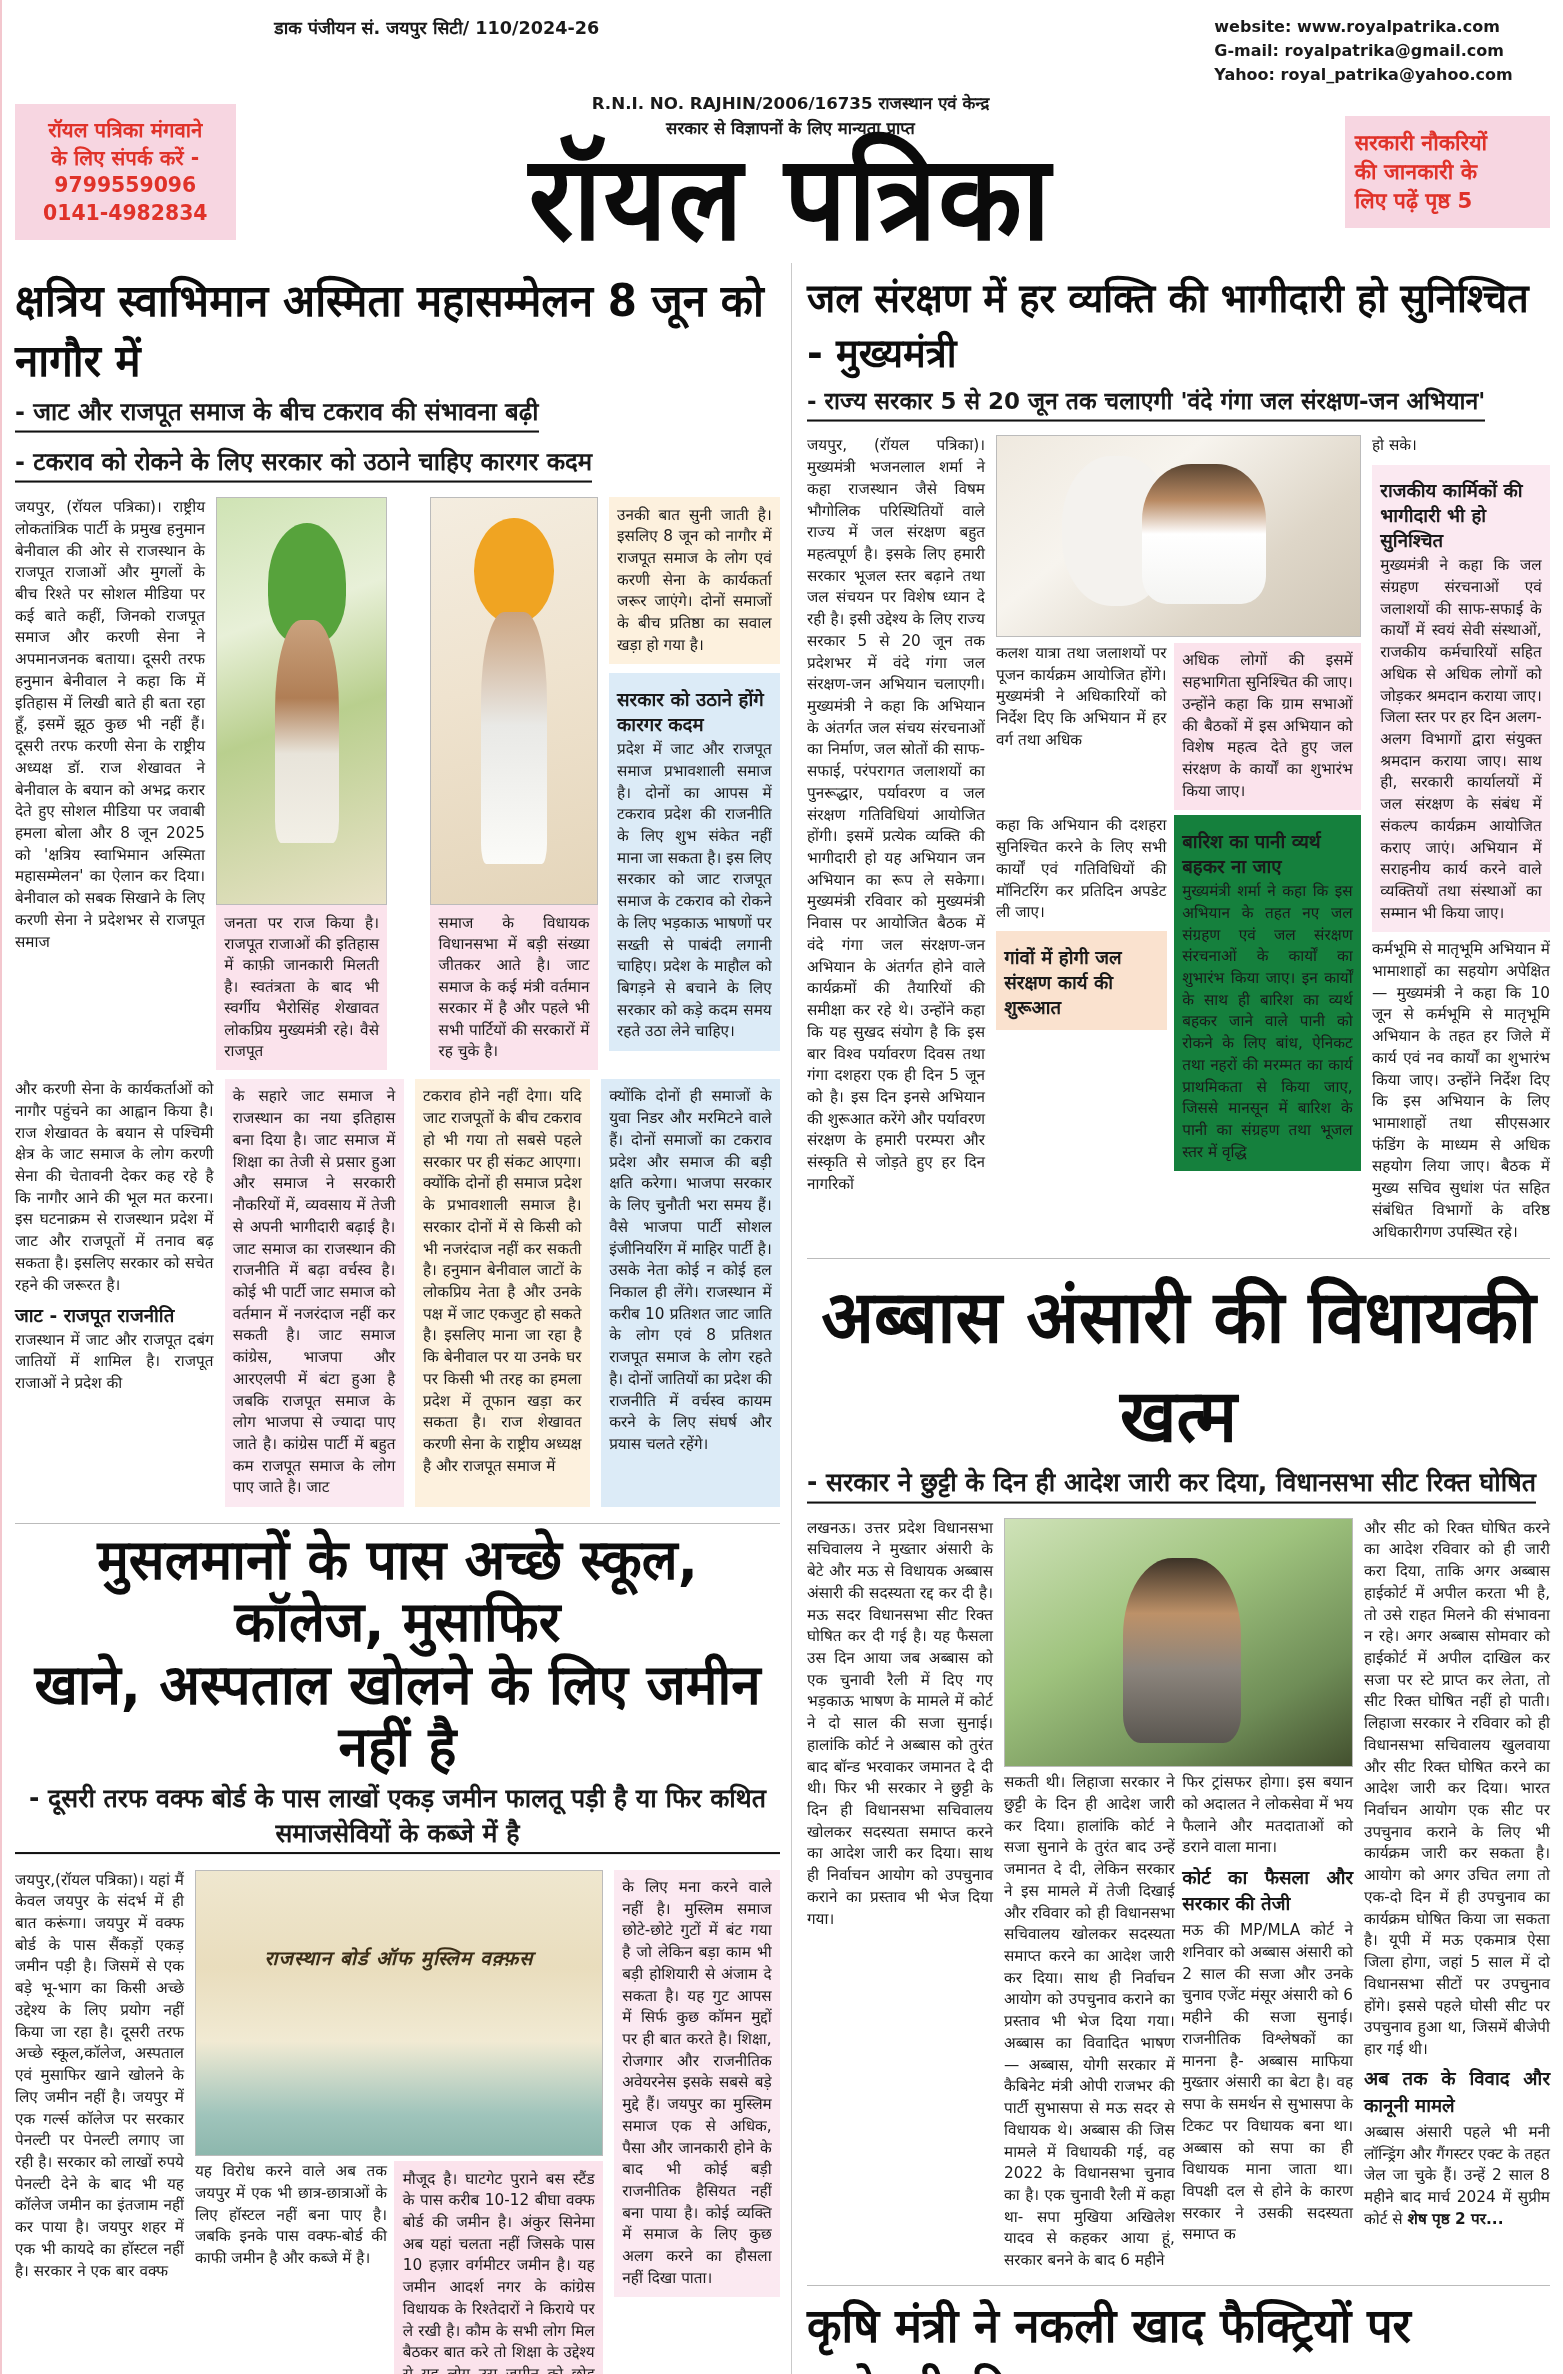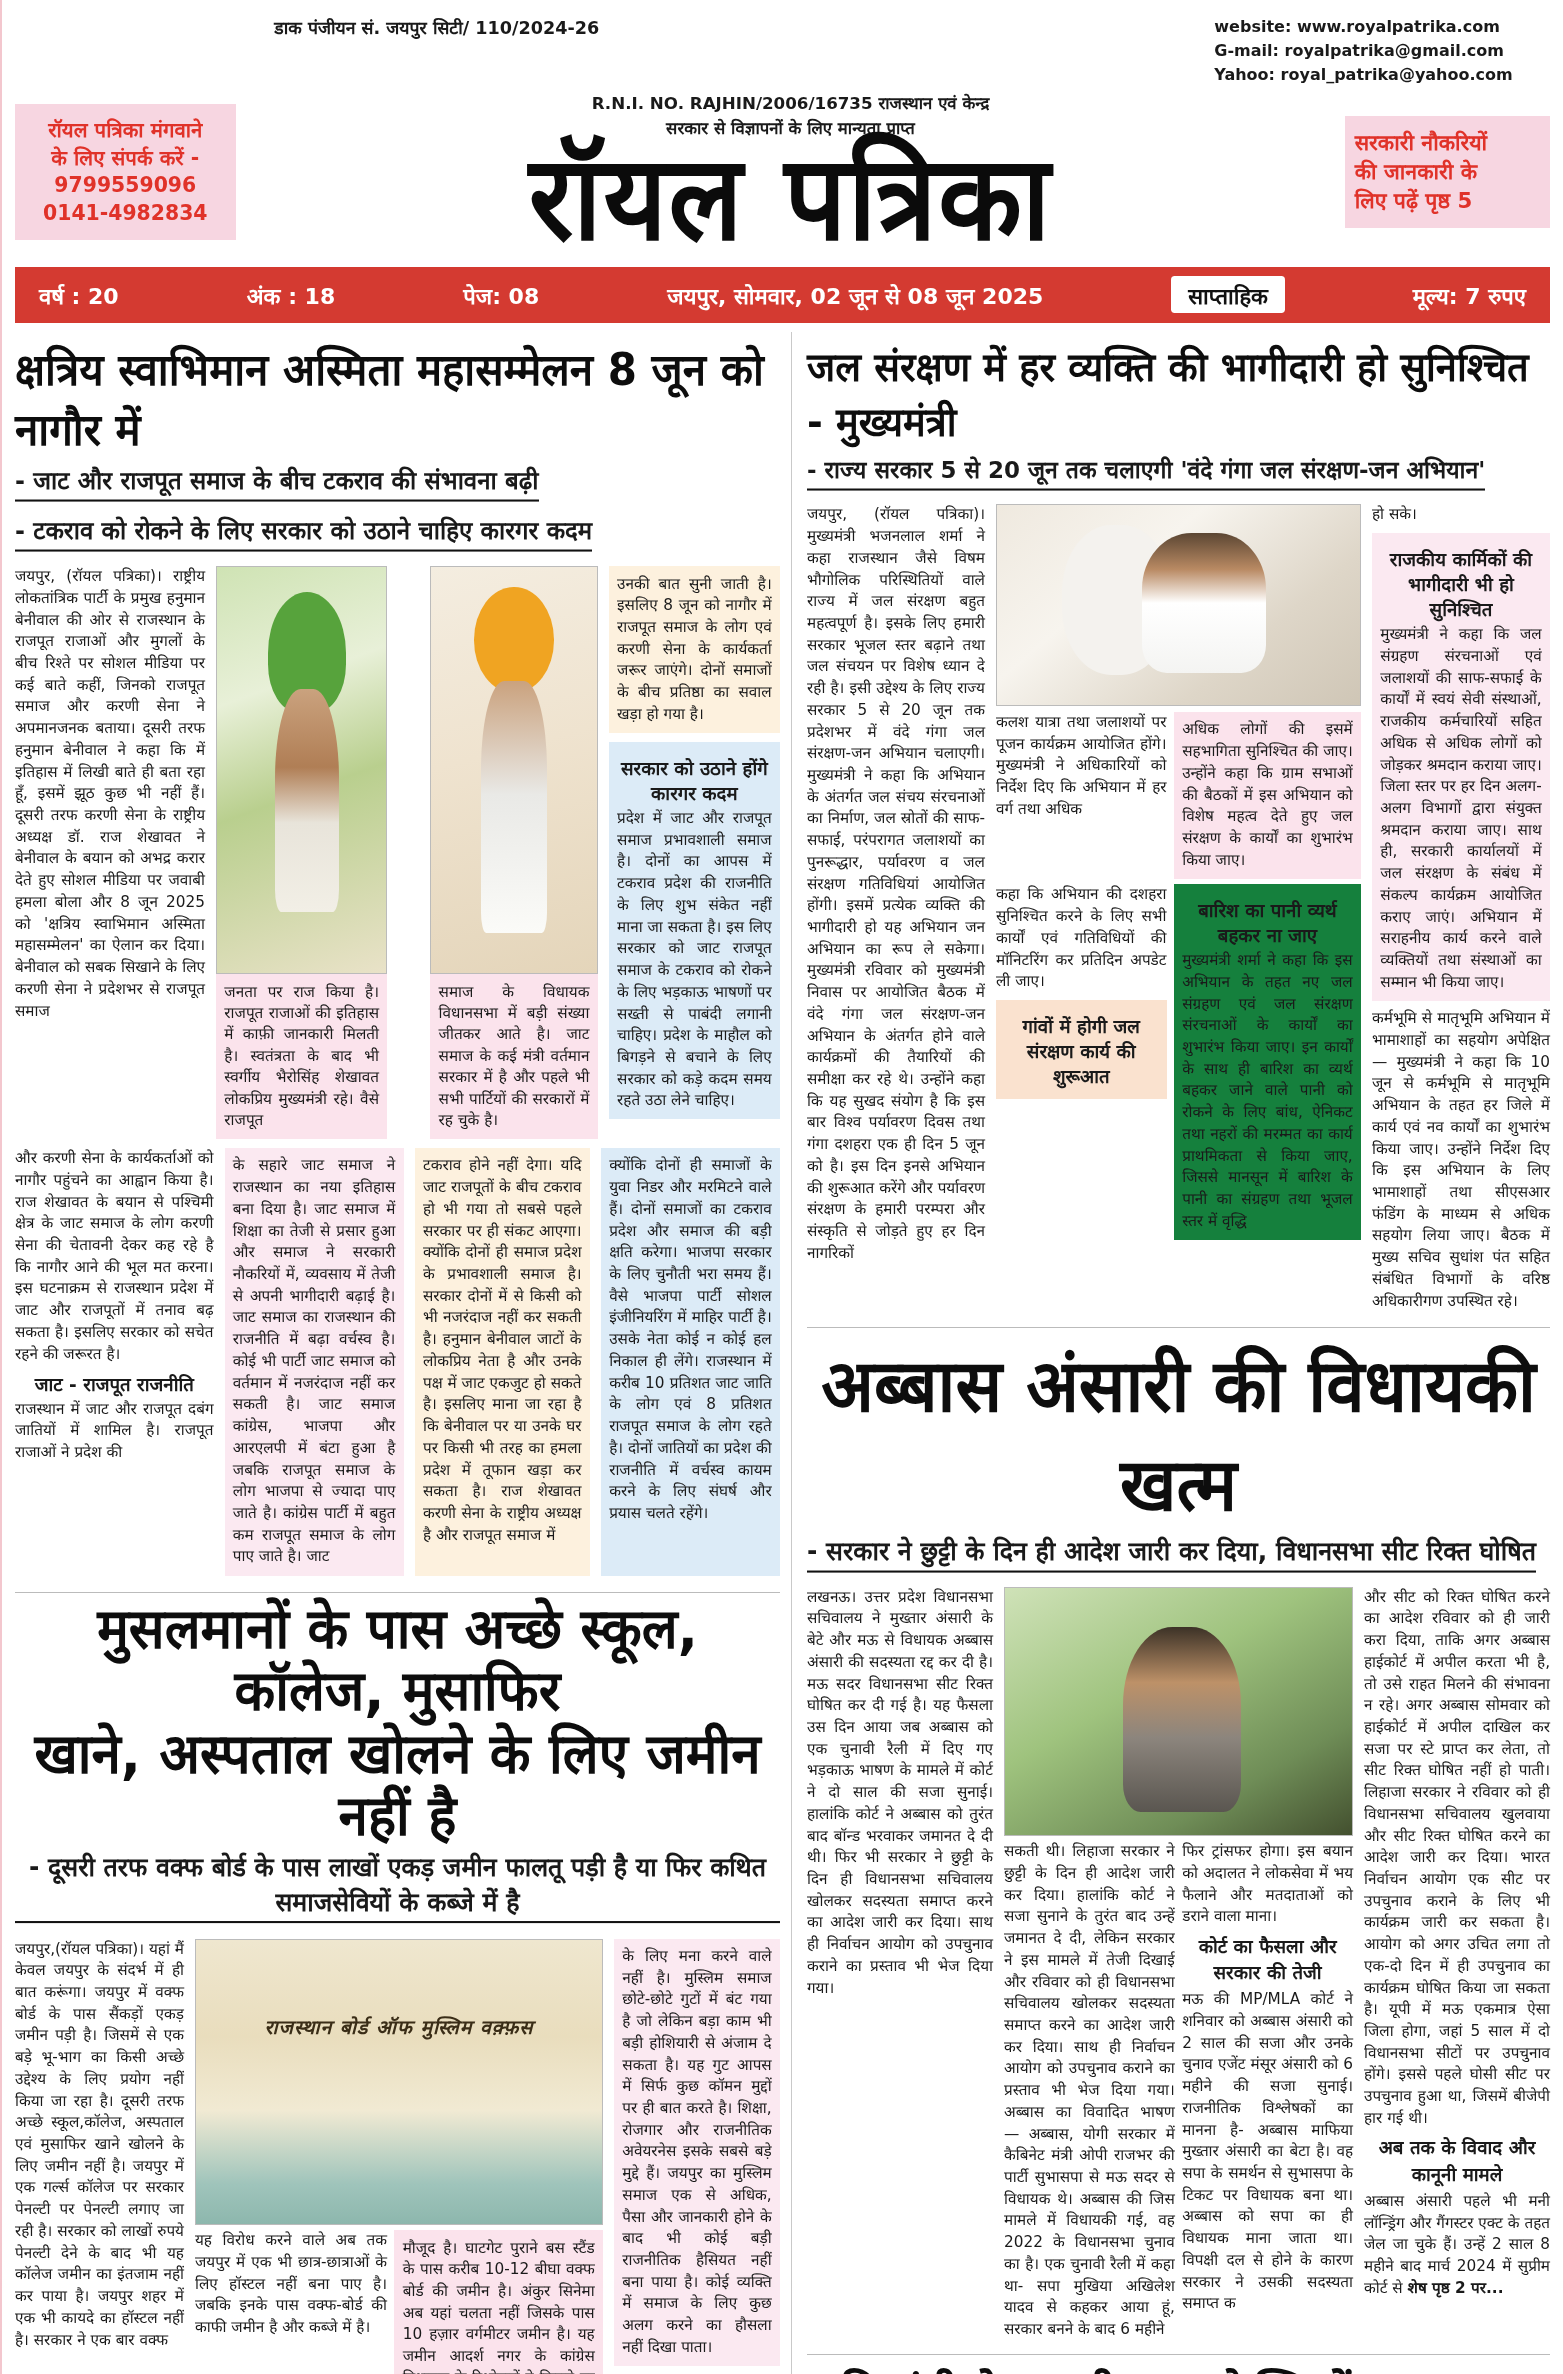--- a/index.html
+++ b/index.html
@@ -26,21 +26,21 @@
   .badge{background:#fff;color:#111;padding:3.7px 16.7px;border-radius:3.7px;font-weight:800;}
   
   .halves{display:flex;gap:15px;margin-top:9.3px;}
   .lhalf{width:777px;border-right:1.9px solid #c9c9c9;padding-right:11px;box-sizing:border-box;}
   .rhalf{flex:1;}
   h1.head{margin:5.6px 0 3.7px 0;font-weight:900;color:#0d0d0d;transform:scaleY(1.05);}
   .subline{font-weight:800;font-size:25px;border-bottom:2.8px solid #111;display:inline-block;
            padding-bottom:2.8px;margin:3.7px 0 9.3px 0;transform:scaleY(1.03);}
   .cols{display:flex;gap:11px;align-items:stretch;}
   .bodytxt{font-size:15.3px;line-height:1.42;text-align:justify;}
-  .ssub{font-weight:800;font-size:18.6px;margin:5.6px 0 2.8px 0;text-align:center;}
+  .ssub{font-weight:800;font-size:18.6px;margin:5.6px 0 2.8px 0;}
   .tint{padding:7.4px 8.3px;box-sizing:border-box;}
   .t-pink{background:#fbe9f1;}
   .t-cream{background:#fdf1de;}
   .t-blue{background:#dcebf7;}
   .t-green{background:#15803d;}
   .t-orange{background:#fae2cf;}
   .t-capink{background:#fbe3ec;}
   .photo{position:relative;overflow:hidden;border:0.9px solid #bbb;box-sizing:border-box;}
   .caption{font-size:15.3px;line-height:1.4;text-align:justify;padding:7.4px 8.3px;box-sizing:border-box;}
   .cont{font-weight:800;}
@@ -93,33 +93,20 @@
         <div class="title">रॉयल पत्रिका</div>
       </div>
       <div class="pinkbox right">
         <div>सरकारी नौकरियों</div>
         <div>की जानकारी के</div>
         <div>लिए पढ़ें पृष्ठ 5</div>
       </div>
     </div>
   </header>
 
-  <div class="datebar">
-    <span>वर्ष : 20</span>
-    <span class="sp"></span>
-    <span>अंक : 18</span>
-    <span class="sp"></span>
-    <span>पेज: 08</span>
-    <span class="sp"></span>
-    <span>जयपुर, सोमवार, 02 जून  से 08 जून 2025</span>
-    <span class="sp"></span>
-    <span class="badge">साप्ताहिक</span>
-    <span class="sp"></span>
-    <span>मूल्य: 7 रुपए</span>
-  </div>
 
   <div class="halves">
 
     <div class="lhalf">
 
       <article>
         <h1 class="head" style="font-size:42px;margin-top:9.3px;">क्षत्रिय स्वाभिमान अस्मिता महासम्मेलन 8 जून को नागौर में</h1>
         <div><span class="subline" style="font-size:24px;">- जाट और राजपूत समाज के बीच टकराव की संभावना बढ़ी</span></div>
         <div><span class="subline" style="font-size:24px;">- टकराव को रोकने के लिए सरकार को उठाने चाहिए कारगर कदम</span></div>
 

